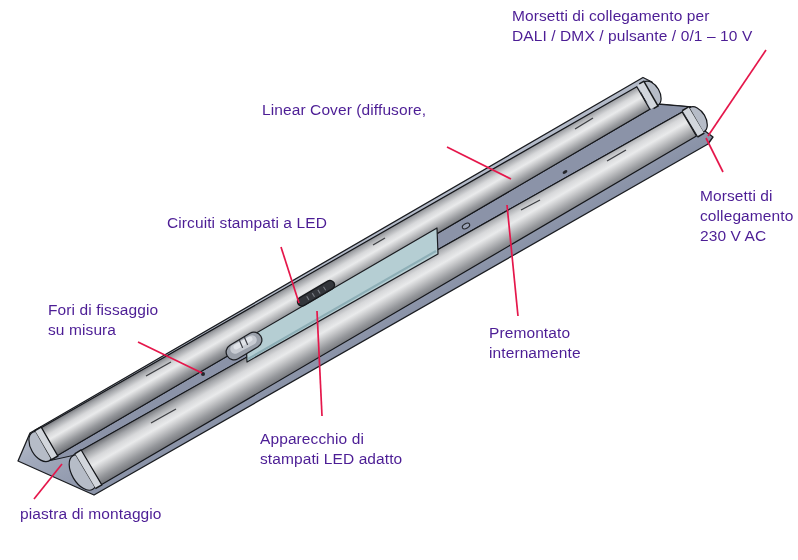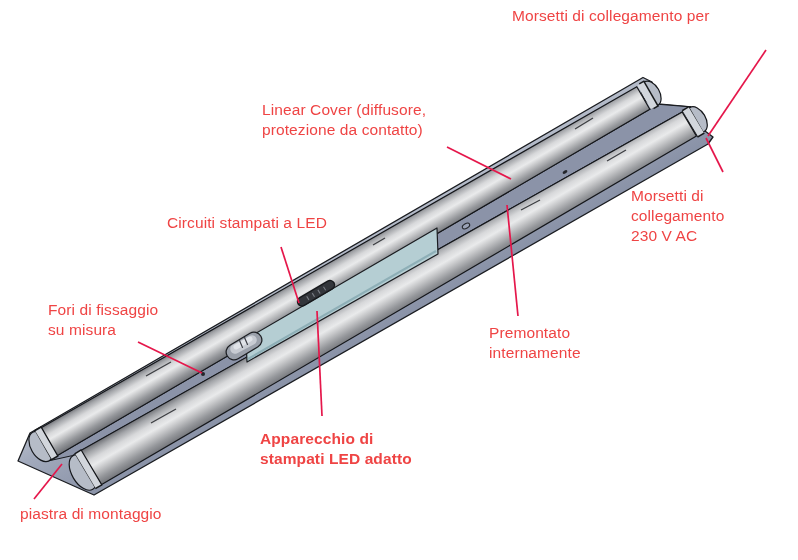--- a/index.html
+++ b/index.html
@@ -3,21 +3,21 @@
 <meta charset="utf-8">
 <style>
   html,body{margin:0;padding:0;background:#ffffff;}
   #stage{
     position:relative;width:798px;height:560px;background:#ffffff;overflow:hidden;
     font-family:"Liberation Sans", sans-serif;
   }
   #diagram-svg{position:absolute;left:0;top:0;}
   .lbl{
     position:absolute;
-    color:#ef4444;
+    color:#4c1d95;
     font-size:15.5px;
     line-height:20px;
     letter-spacing:.1px;
     white-space:nowrap;
   }
   .lbl span{display:block;}
 </style>
 </head>
 <body>
 
@@ -126,48 +126,48 @@
       <line x1="281" y1="247" x2="299" y2="303"></line>
       <line x1="138" y1="342" x2="202" y2="373"></line>
       <line x1="507" y1="205" x2="518" y2="316"></line>
       <line x1="317" y1="311" x2="322" y2="416"></line>
       <line x1="62" y1="464" x2="34" y2="499"></line>
     </g>
   </svg>
 
   <div class="lbl" style="left:512px;top:6px;">
     <span>Morsetti di collegamento per</span>
+    <span>DALI / DMX / pulsante / 0/1 – 10 V</span>
   </div>
 
   <div class="lbl" style="left:262px;top:100px;">
     <span>Linear Cover (diffusore,</span>
-    <span>protezione da contatto)</span>
   </div>
 
-  <div class="lbl" style="left:631px;top:186px;">
+  <div class="lbl" style="left:700px;top:186px;">
     <span>Morsetti di</span>
     <span>collegamento</span>
     <span>230 V AC</span>
   </div>
 
   <div class="lbl" style="left:167px;top:213px;">
     <span>Circuiti stampati a LED</span>
   </div>
 
   <div class="lbl" style="left:48px;top:300px;">
     <span>Fori di fissaggio</span>
     <span>su misura</span>
   </div>
 
   <div class="lbl" style="left:489px;top:323px;">
     <span>Premontato</span>
     <span>internamente</span>
   </div>
 
-  <div class="lbl" style="left:260px;top:429px;font-weight:bold;">
+  <div class="lbl" style="left:260px;top:429px;">
     <span>Apparecchio di</span>
     <span>stampati LED adatto</span>
   </div>
 
   <div class="lbl" style="left:20px;top:504px;">
     <span>piastra di montaggio</span>
   </div>
 
 </div>
 

